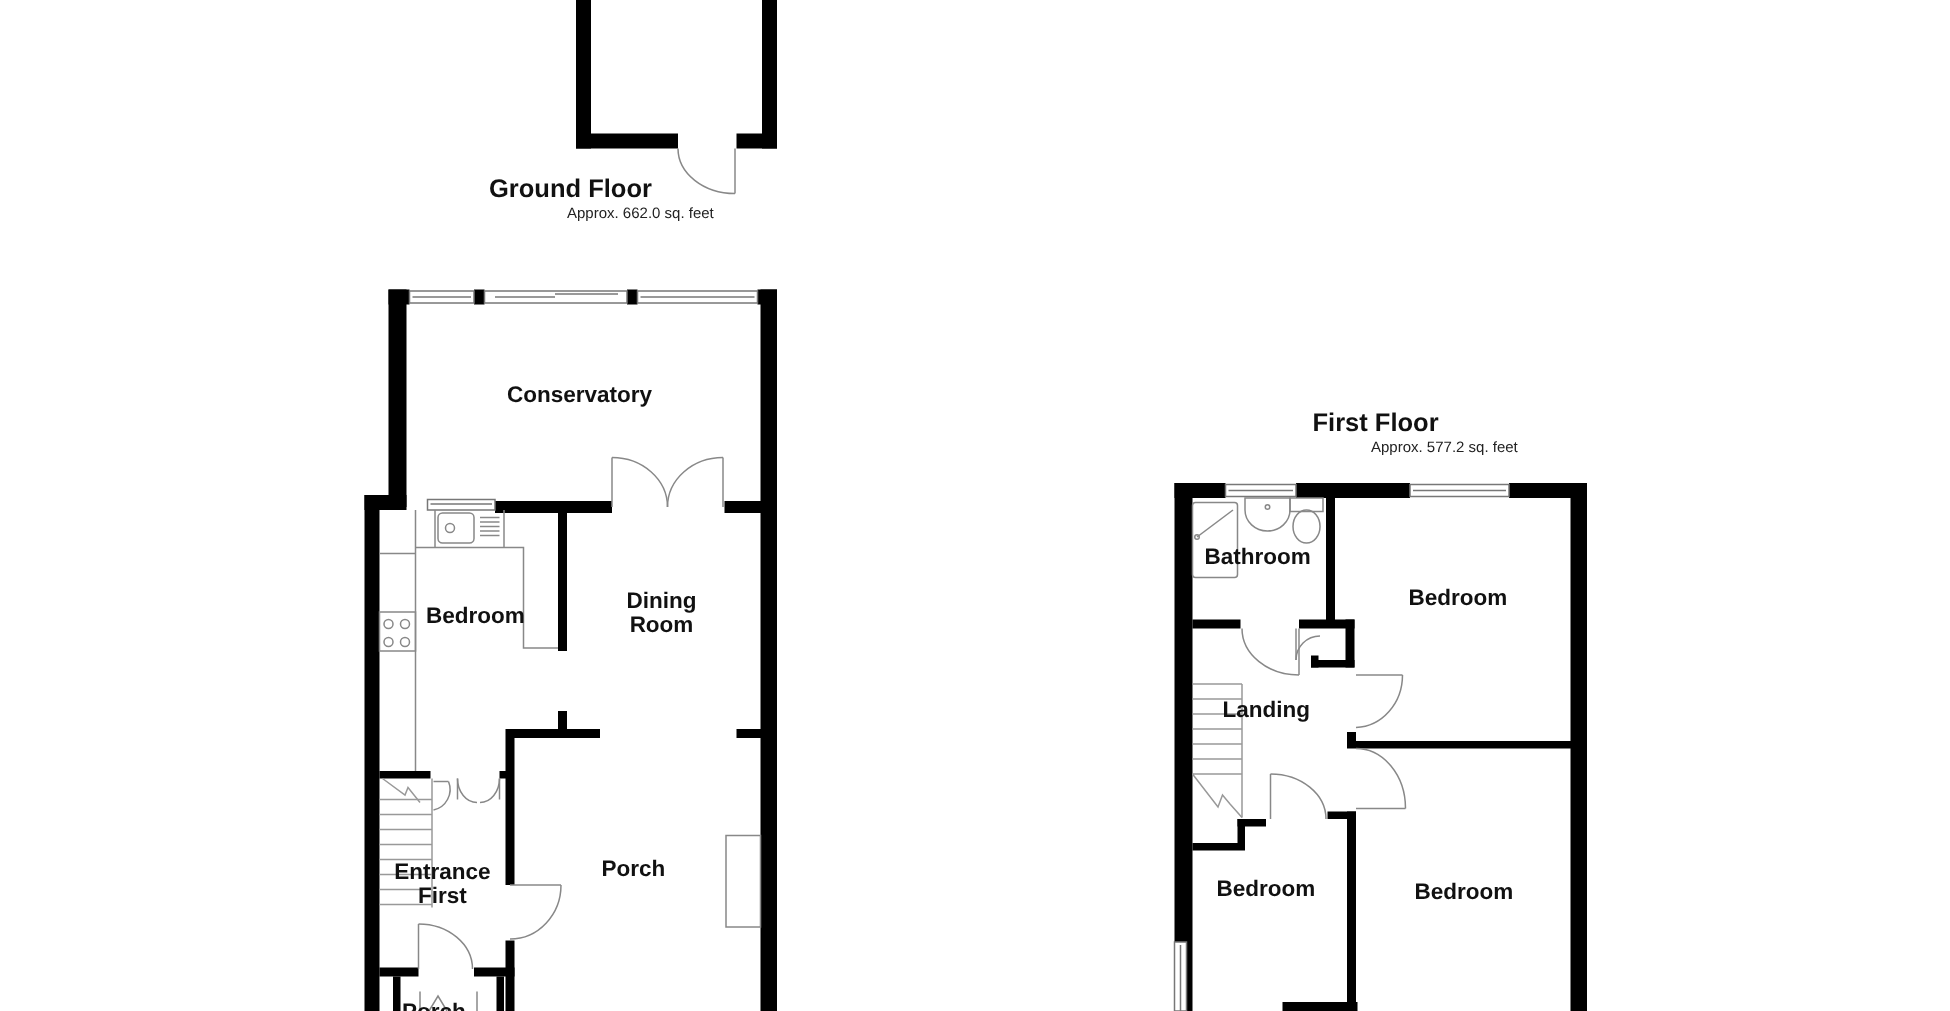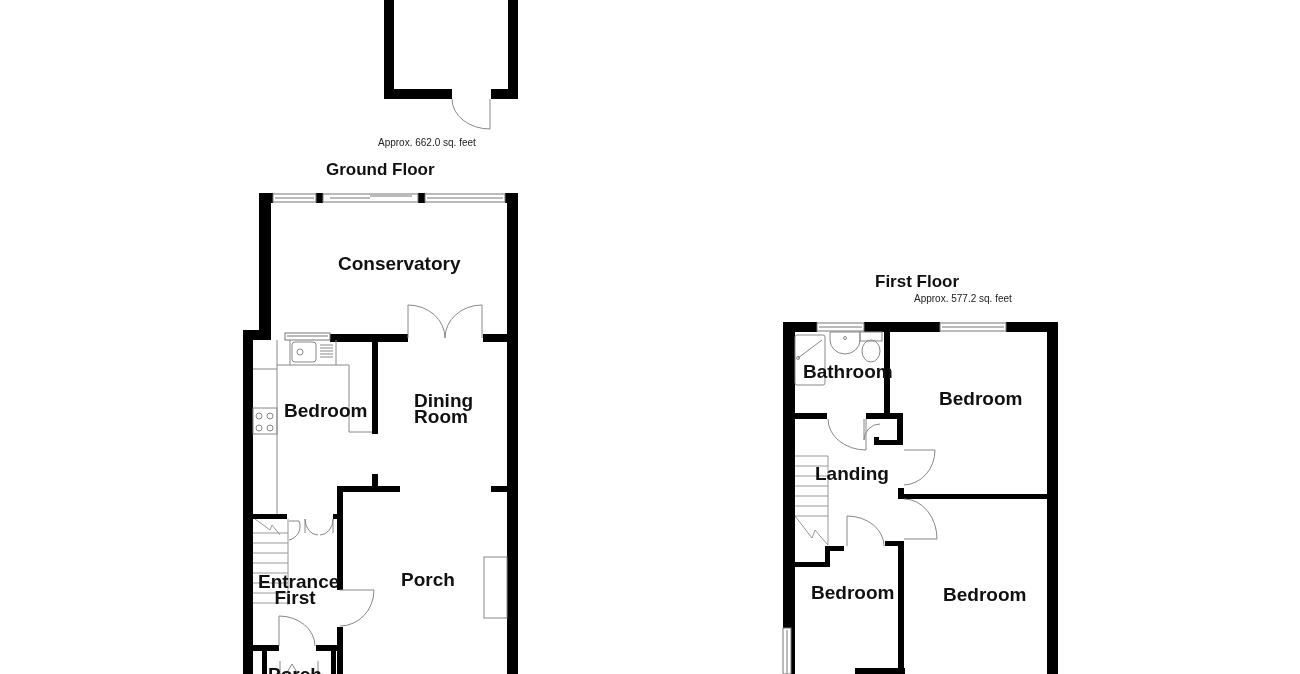--- a/index.html
+++ b/index.html
@@ -1,18 +1,18 @@
 <!DOCTYPE html>
 <html><head>
   <meta charset="utf-8">
   <style>
     html, body { margin: 0; padding: 0; background: #ffffff; }
     body { width: 1300px; height: 674px; position: relative; overflow: hidden; font-family: "Liberation Sans", sans-serif; }
     svg.plan { position: absolute; left: 0; top: 0; }
-    .lbl { position: absolute; font-family: "Liberation Sans", sans-serif; font-weight: bold; color: #111; font-size: 19px; text-align: center; line-height: 16px; white-space: nowrap; }
+    .lbl { position: absolute; font-family: "Liberation Sans", sans-serif; font-weight: bold; color: #111; font-size: 15px; text-align: center; line-height: 16px; white-space: nowrap; }
     .title { position: absolute; font-family: "Liberation Sans", sans-serif; font-weight: bold; font-size: 17px; color: #111; white-space: nowrap; }
     .sub { position: absolute; font-family: "Liberation Sans", sans-serif; font-size: 10px; color: #222; white-space: nowrap; margin-left: 47px; }
   </style>
 </head>
 <body>
 
 <svg class="plan" width="1300" height="674" viewBox="0 0 1300 674">
 
   <g fill="#000">
     <rect x="384" y="0" width="10" height="99"></rect>
@@ -215,21 +215,21 @@
 
     <line x1="904" y1="500" x2="935" y2="500" stroke="none"></line>
     <path d="M904 499 A33 40 0 0 1 937 539"></path>
     <line x1="904" y1="539" x2="937" y2="539"></line>
 
     <line x1="847" y1="516" x2="847" y2="546"></line>
     <path d="M847 516 A37 30 0 0 1 884 546"></path>
   </g>
 </svg>
 
-<div class="title" style="left:326px; top:116px;margin-top:44px;">Ground Floor</div>
+<div class="title" style="left:326px; top:116px;">Ground Floor</div>
 <div class="sub" style="left:331px; top:137px;">Approx. 662.0 sq. feet</div>
 
 <div class="title" style="left:875px; top:272px;">First Floor</div>
 <div class="sub" style="left:867px; top:293px;">Approx. 577.2 sq. feet</div>
 
 <div class="lbl" style="left:338px; top:256px;">Conservatory</div>
 <div class="lbl" style="left:284px; top:403px;">Bedroom</div>
 <div class="lbl" style="left:414px; top:393px; width:54px;">
   <div>Dining</div>
   <div>Room</div>

